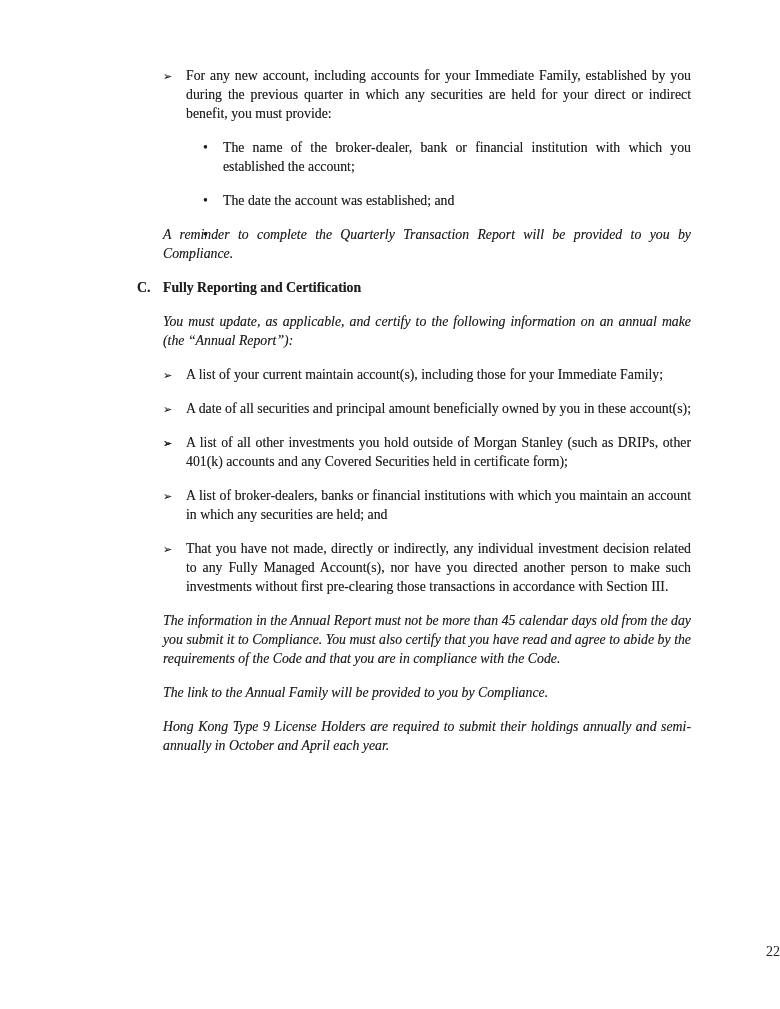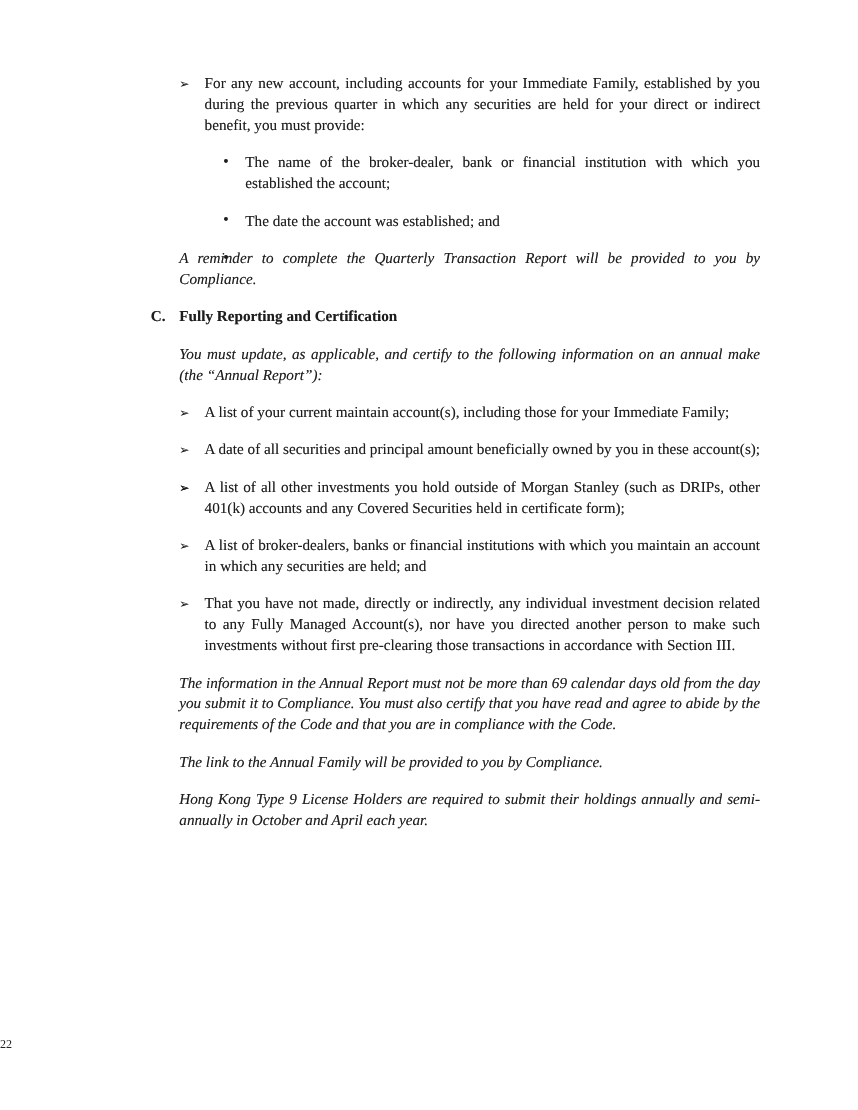--- a/index.html
+++ b/index.html
@@ -67,22 +67,22 @@
   .heading .h-label {
     position: absolute;
     left: -26px;
     top: 0;
   }
   .page-number {
     position: absolute;
     left: 0;
     right: 0;
     top: 944px;
-    text-align: left;
-    font-size: 11px;
+    text-align: right;
+    font-size: 14px;
     color: #222222;
   }
 </style>
 </head>
 <body>
 
 <div class="sheet">
   <div class="doc-body">
 
     <div class="bullet-l1">
@@ -135,21 +135,21 @@
     <div class="bullet-l1">
       <span class="marker">➢</span>
       <span>A list of broker-dealers, banks or financial institutions with which you maintain an account in which any securities are held; and</span>
     </div>
 
     <div class="bullet-l1">
       <span class="marker">➢</span>
       <span>That you have not made, directly or indirectly, any individual investment decision related to any Fully Managed Account(s), nor have you directed another person to make such investments without first pre-clearing those transactions in accordance with Section III.</span>
     </div>
 
-    <p class="para">The information in the Annual Report must not be more than 69 calendar days old from the day you submit it to Compliance. You must also certify that you have read and agree to abide by the requirements of the Code and that you are in compliance with the Code.</p>
+    <p class="para">The information in the Annual Report must not be more than 45 calendar days old from the day you submit it to Compliance. You must also certify that you have read and agree to abide by the requirements of the Code and that you are in compliance with the Code.</p>
 
     <p class="para">The link to the Annual Family will be provided to you by Compliance.</p>
 
     <p class="para">Hong Kong Type 9 License Holders are required to submit their holdings annually and semi-annually in October and April each year.</p>
 
   </div>
 
   <div class="page-number">22</div>
 </div>
 

